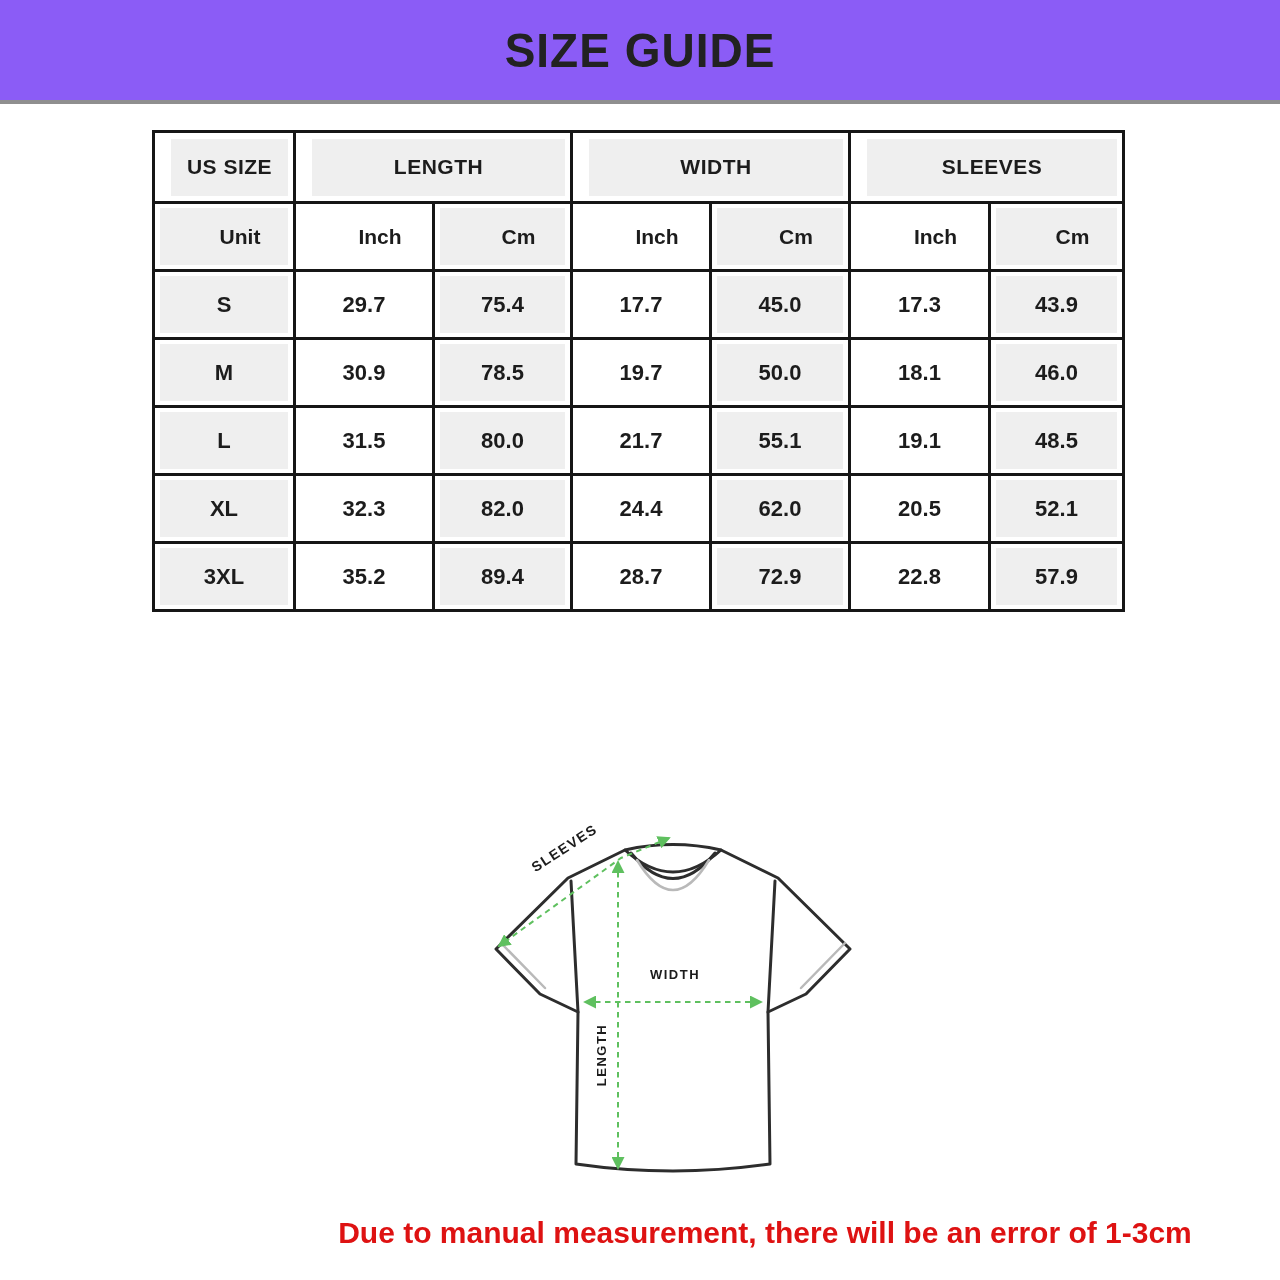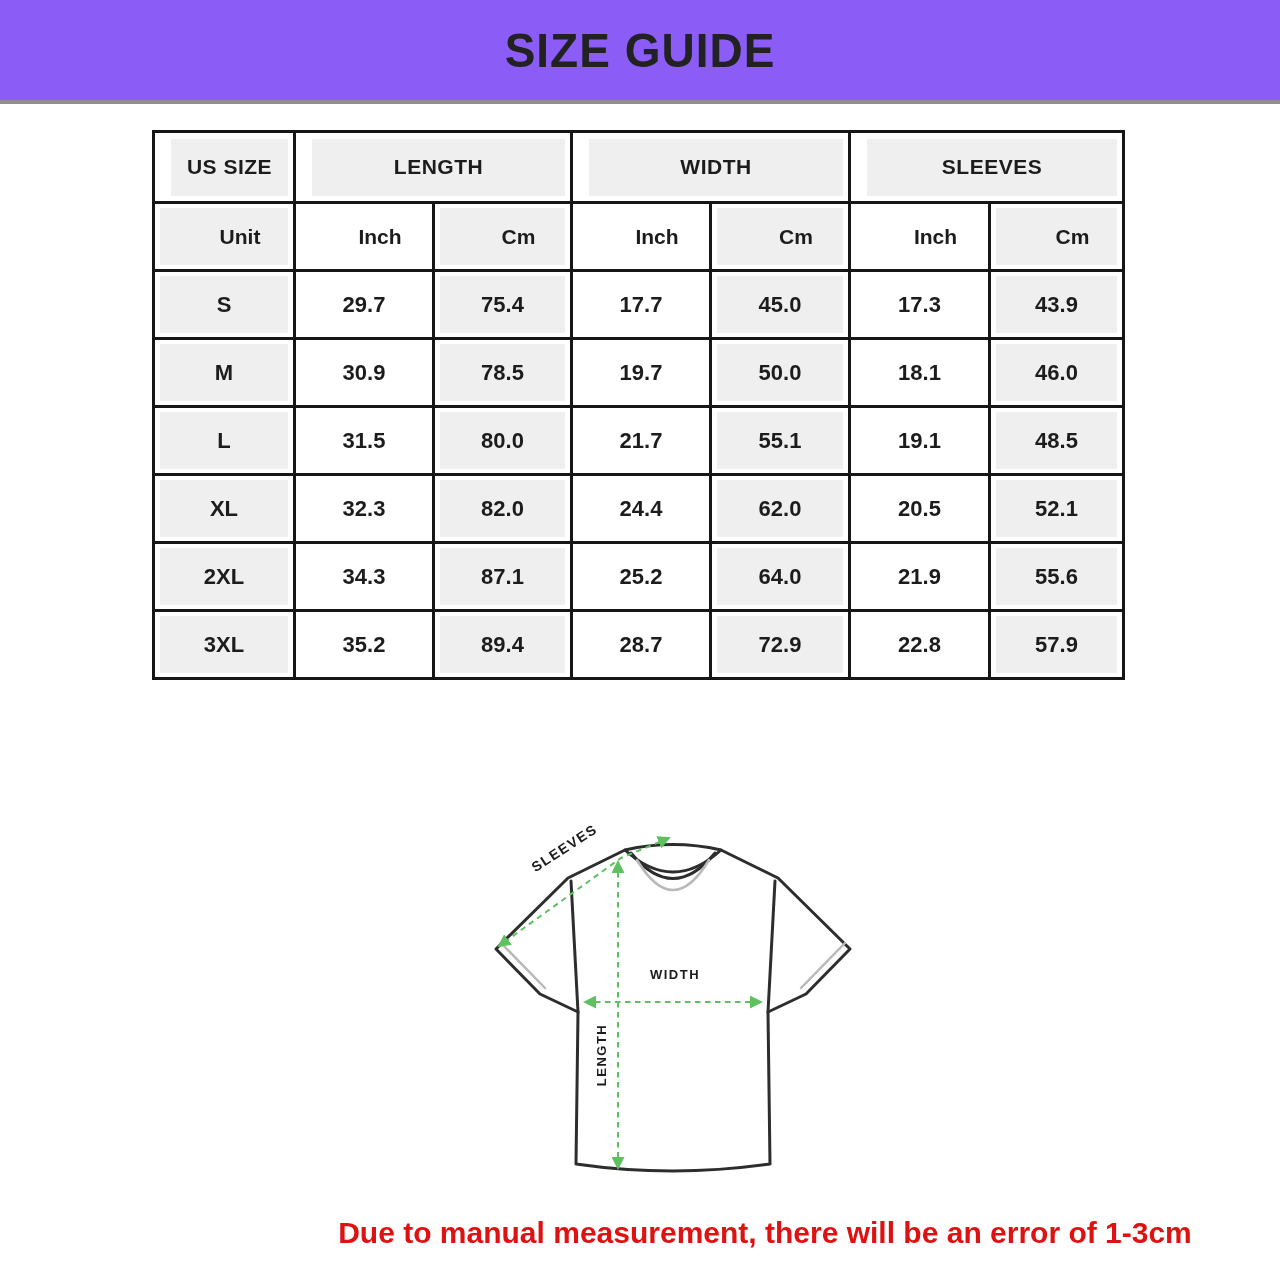--- a/index.html
+++ b/index.html
@@ -190,43 +190,20 @@
         </td>
         <td>
           <div class="cell">20.5</div>
         </td>
         <td>
           <div class="cell gray">52.1</div>
         </td>
       </tr>
       <tr class="data-row">
         <td>
-          <div class="cell gray">2XL</div>
-        </td>
-        <td>
-          <div class="cell">34.3</div>
-        </td>
-        <td>
-          <div class="cell gray">87.1</div>
-        </td>
-        <td>
-          <div class="cell">25.2</div>
-        </td>
-        <td>
-          <div class="cell gray">64.0</div>
-        </td>
-        <td>
-          <div class="cell">21.9</div>
-        </td>
-        <td>
-          <div class="cell gray">55.6</div>
-        </td>
-      </tr>
-      <tr class="data-row">
-        <td>
           <div class="cell gray">3XL</div>
         </td>
         <td>
           <div class="cell">35.2</div>
         </td>
         <td>
           <div class="cell gray">89.4</div>
         </td>
         <td>
           <div class="cell">28.7</div>

